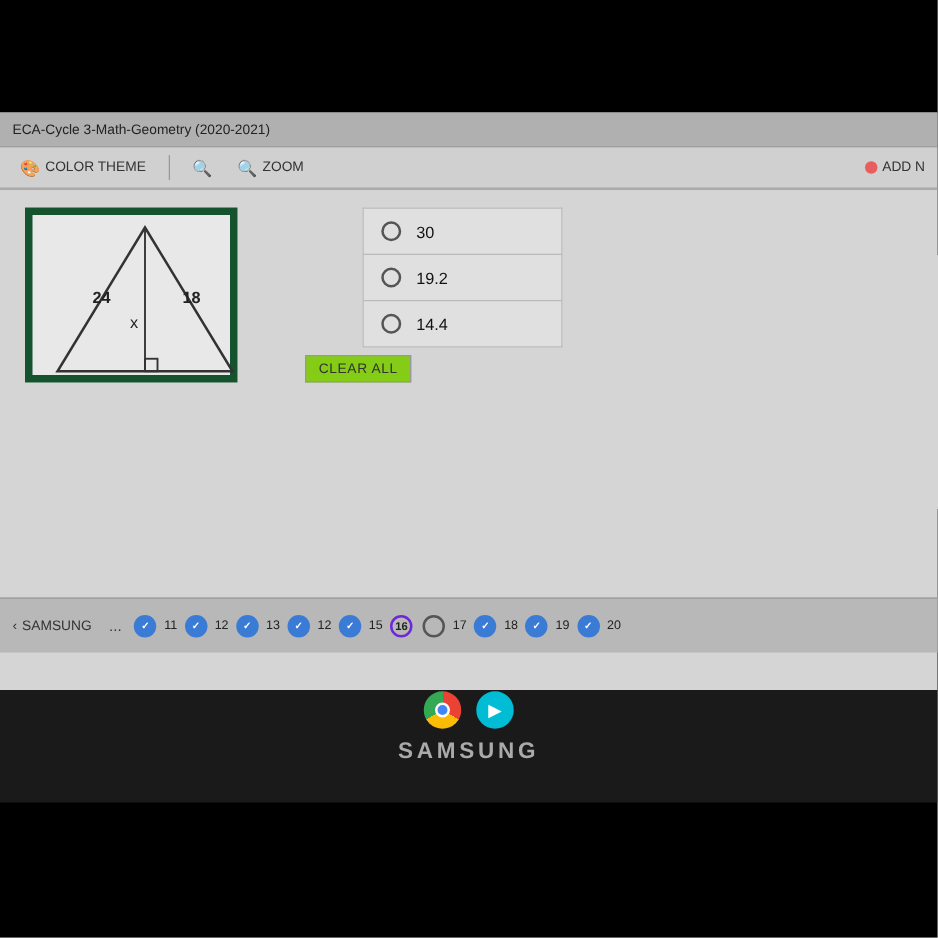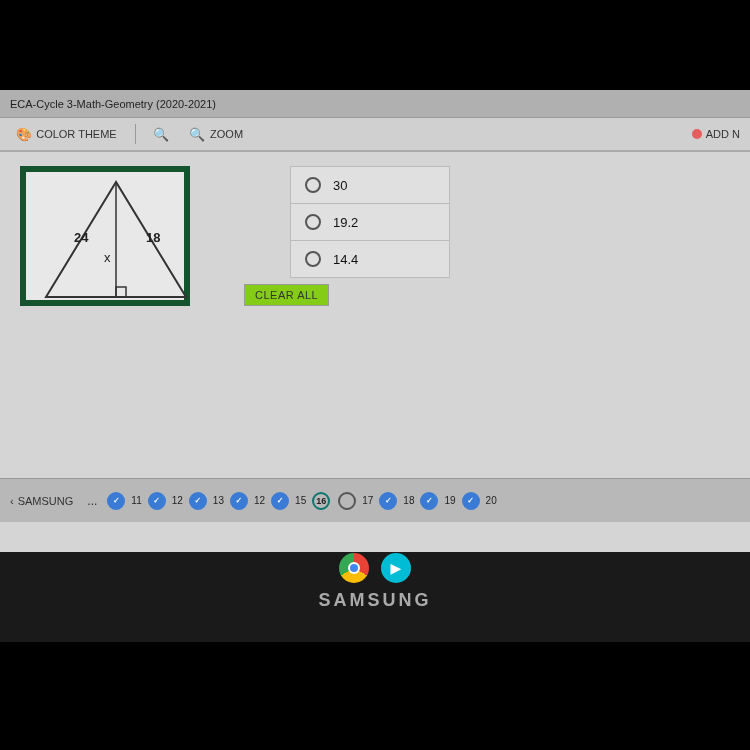--- a/index.html
+++ b/index.html
@@ -217,21 +217,21 @@
       border-radius: 50%;
       border: 2px solid #555;
       display: flex;
       align-items: center;
       justify-content: center;
       font-size: 10px;
       font-weight: bold;
       flex-shrink: 0;
     }
     .nav-circle.active {
-      border: 2px solid #0f766e;
+      border: 2px solid #6d28d9;
       background: transparent;
     }
     .nav-circle.checked {
       background: #3a7bd5;
       border-color: #3a7bd5;
       color: white;
     }
     .check-icon {
       font-size: 8px;
       color: white;

